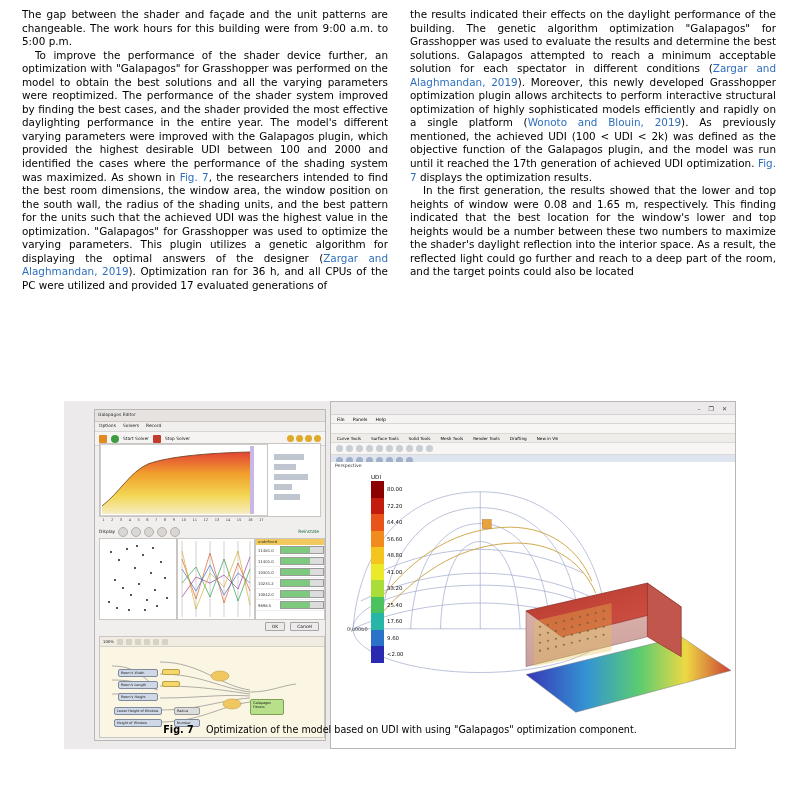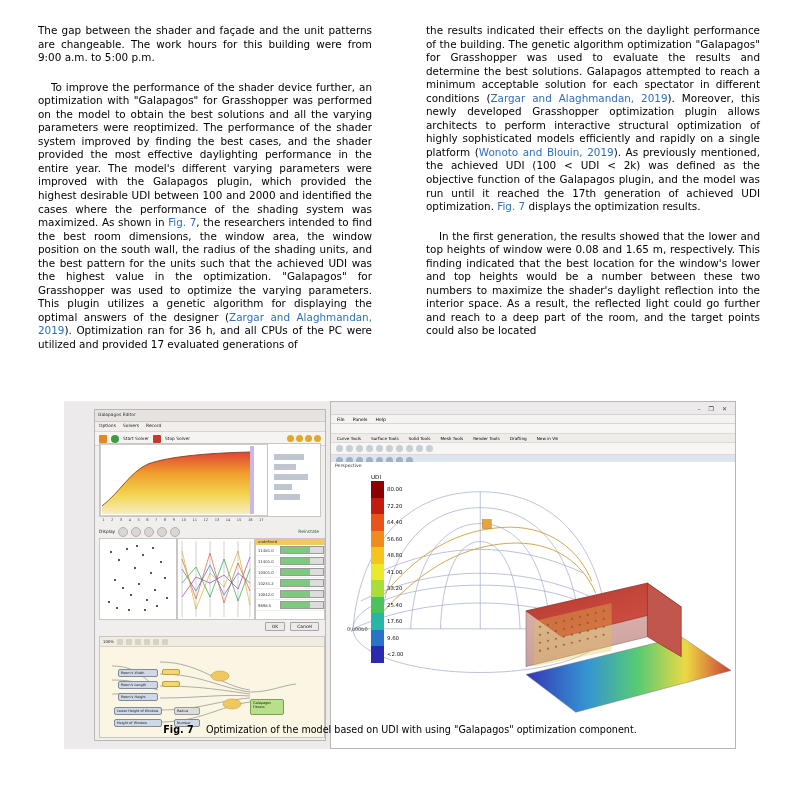--- a/index.html
+++ b/index.html
@@ -28,21 +28,21 @@
   }
   .col {
     width: 366px;
     font-size: 10.4px;
     line-height: 13.55px;
     text-align: justify;
     text-justify: inter-word;
     hyphens: auto;
   }
   .col p {
-    margin: 16px;
+    margin: 0;
   }
   .col p.indent {
     text-indent: 13px;
   }
   .ref {
     color: #2e6fbd;
   }
   .figure-area {
     position: relative;
     width: 756px;

